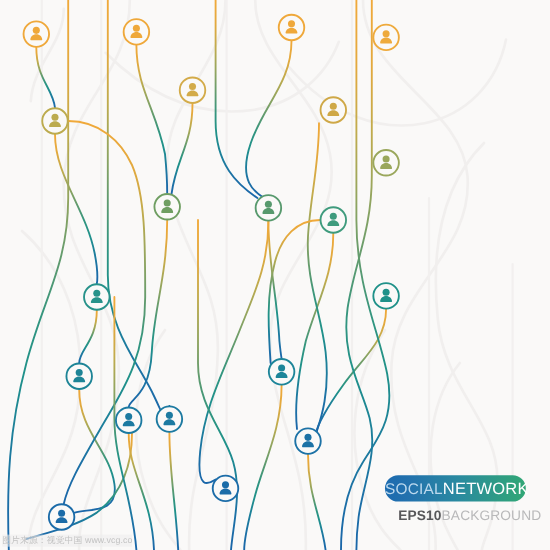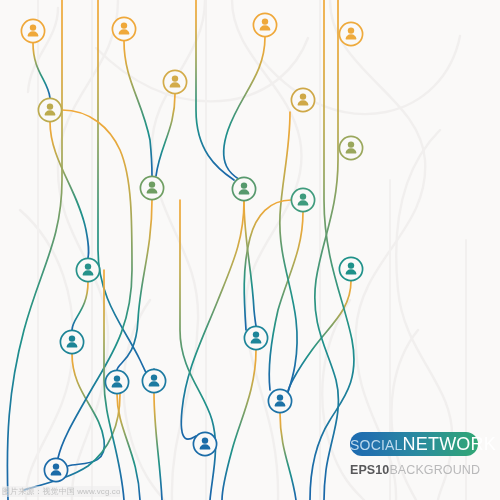--- a/index.html
+++ b/index.html
@@ -39,29 +39,30 @@
     text-align: center;
     white-space: nowrap;
     letter-spacing: 0.2px;
   }
   .badge-pill .t1 {
     font-size: 14px;
     color: #bcd9ee;
     font-weight: 400;
   }
   .badge-pill .t2 {
-    font-size: 18px;
+    font-size: 15px;
     color: #ffffff;
     font-weight: 400;
   }
   .badge-sub {
     display: block;
     margin-top: 4px;
     white-space: nowrap;
     letter-spacing: 0.1px;
+    margin-left: 12px;
   }
   .badge-sub .s1 {
     font-size: 12.5px;
     color: #58585a;
     font-weight: bold;
   }
   .badge-sub .s2 {
     font-size: 12.5px;
     color: #b9b9ba;
     font-weight: 400;

